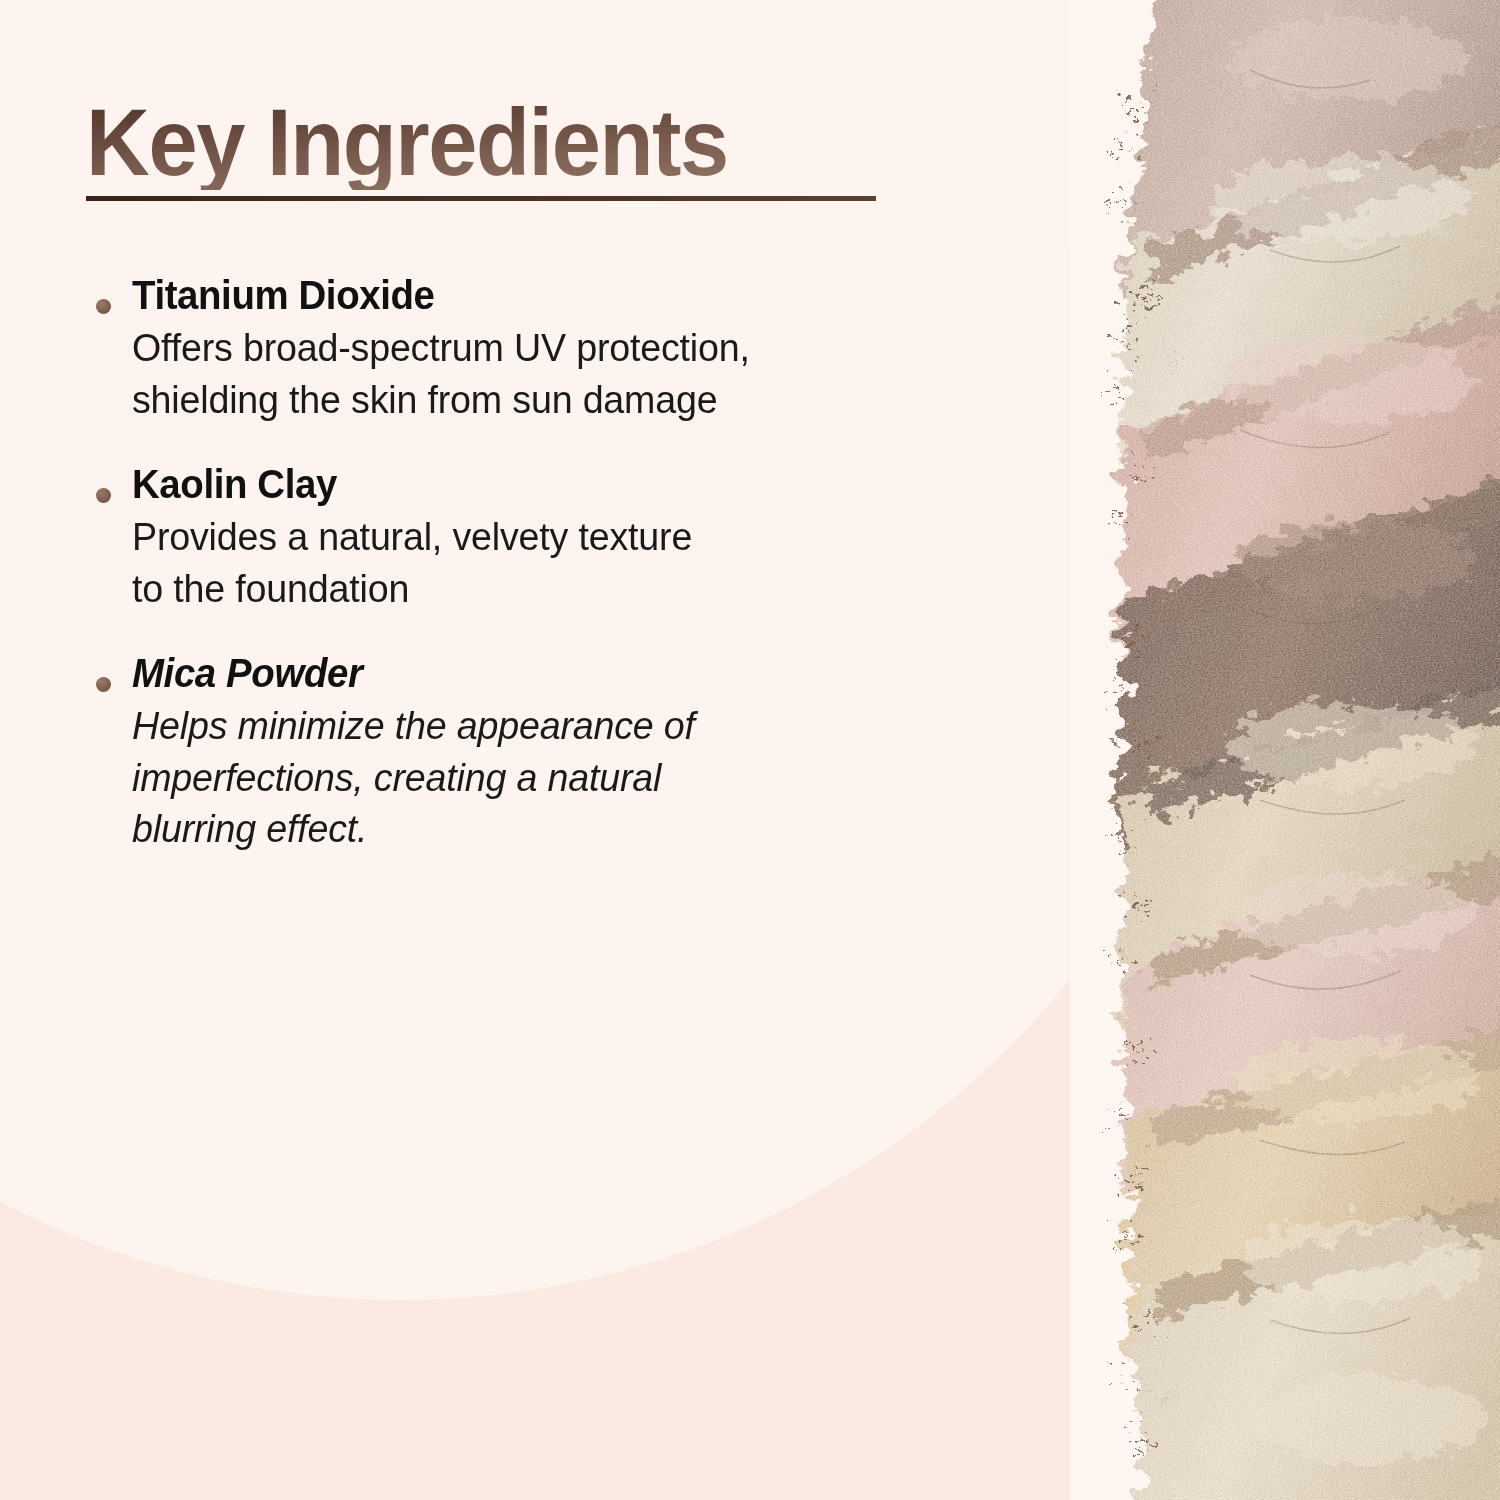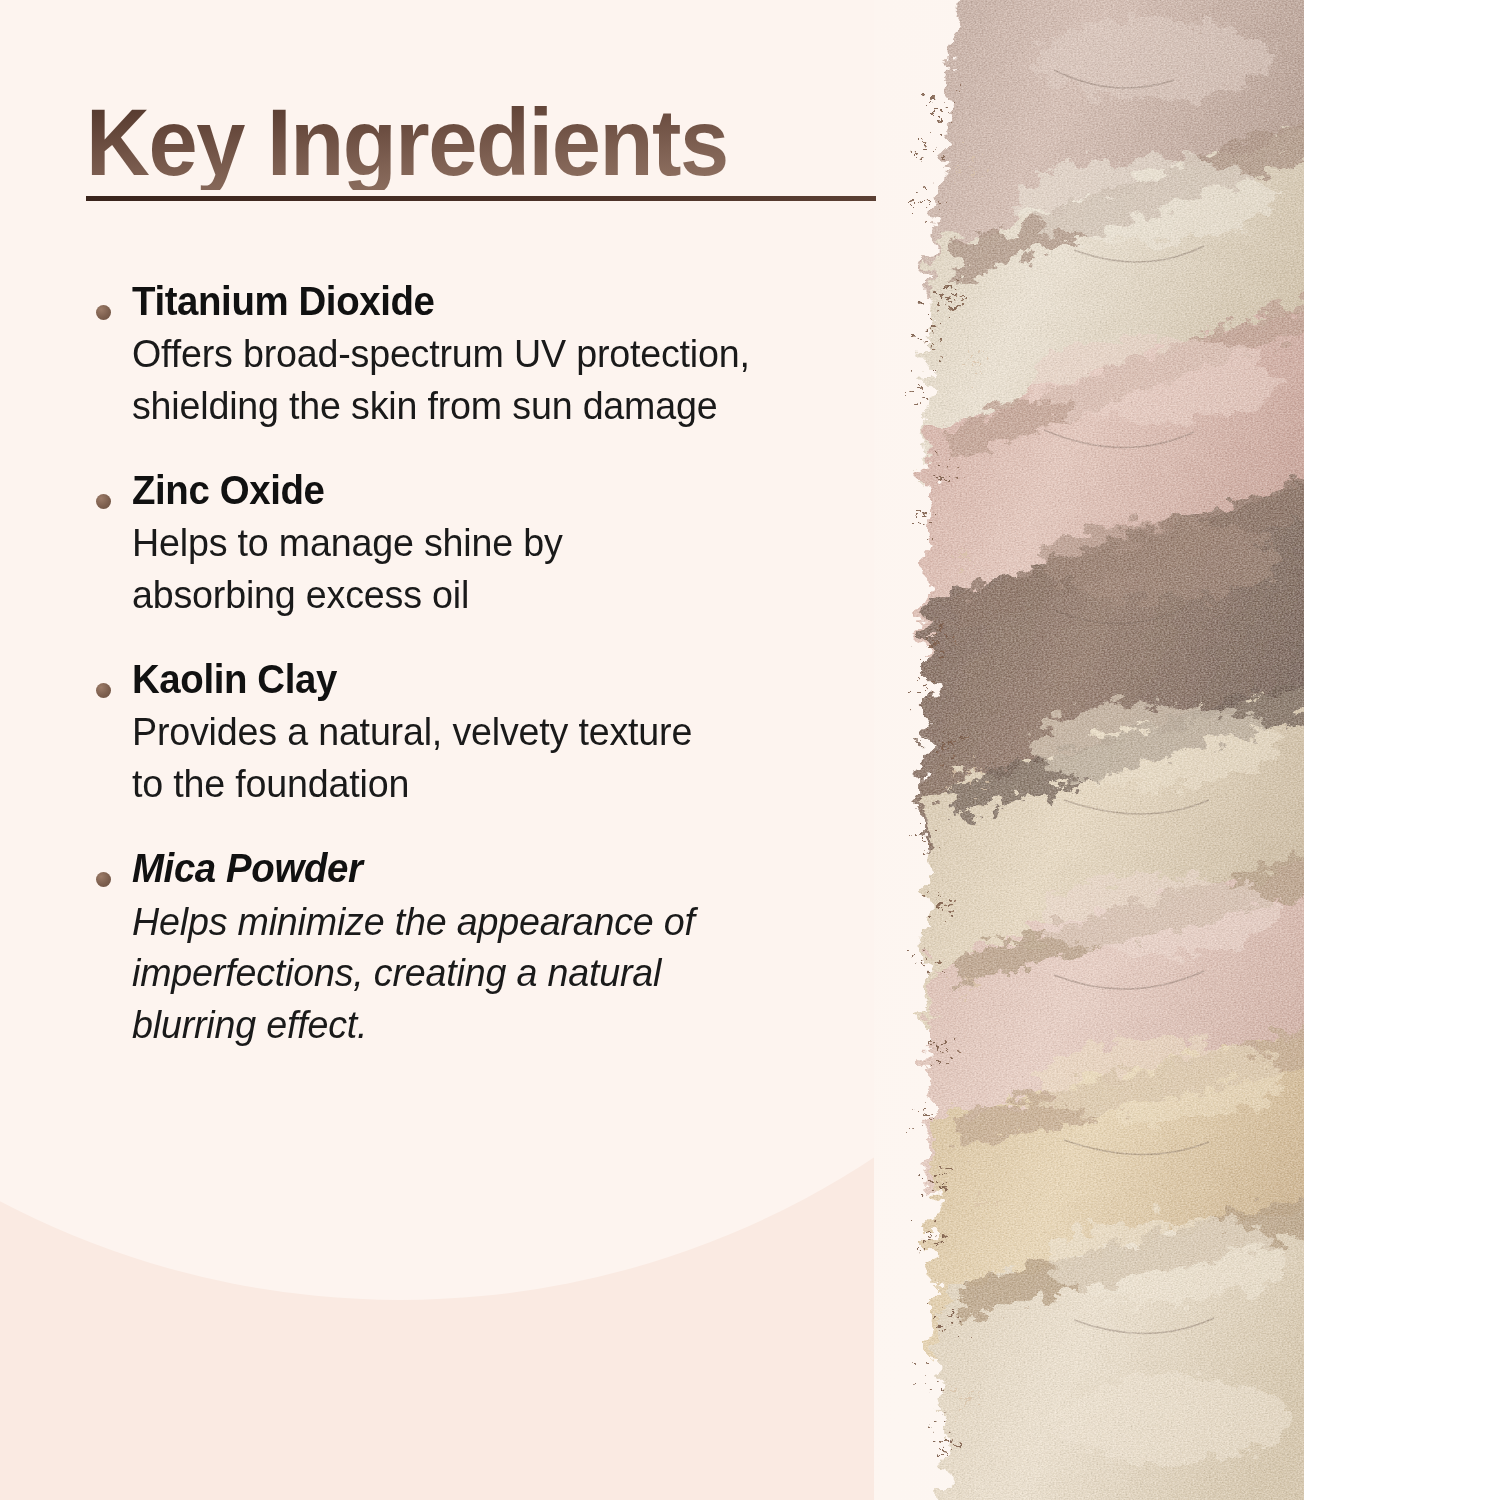--- a/index.html
+++ b/index.html
@@ -6,21 +6,21 @@
     margin: 0;
     padding: 0;
     background: #ffffff;
   }
   body {
     font-family: "Liberation Sans", sans-serif;
   }
 
   #page {
     position: relative;
-    width: 1304px;
+    width: 1500px;
     height: 1500px;
     overflow: hidden;
     background: #fdf3ed;
   }
 
   
   .bg-base {
     position: absolute;
     inset: 0;
     background: #faeae2;
@@ -85,21 +85,21 @@
     position: absolute;
     left: 92px;
     top: 266px;
     width: 900px;
     margin: 0;
     padding: 0;
     list-style: none;
   }
   .item {
     position: relative;
-    margin: 12px 0 36px 0;
+    margin: 6px 0 36px 0;
     padding-left: 40px;
   }
   .item:last-child { margin-bottom: 0; font-style: italic; }
 
   .bullet {
     position: absolute;
     left: 4px;
     top: 27px;
     width: 15px;
     height: 15px;
@@ -160,28 +160,20 @@
 
     <li class="item">
       <span class="bullet"></span>
       <div class="item-title">Titanium Dioxide</div>
       <div class="item-desc">
         <span class="ln">Offers broad-spectrum UV protection,</span>
         <span class="ln">shielding the skin from sun damage</span>
       </div>
     </li>
 
-    <li class="item">
-      <span class="bullet"></span>
-      <div class="item-title">Zinc Oxide</div>
-      <div class="item-desc">
-        <span class="ln">Helps to manage shine by</span>
-        <span class="ln">absorbing excess oil</span>
-      </div>
-    </li>
 
     <li class="item">
       <span class="bullet"></span>
       <div class="item-title">Kaolin Clay</div>
       <div class="item-desc">
         <span class="ln">Provides a natural, velvety texture</span>
         <span class="ln">to the foundation</span>
       </div>
     </li>
 

